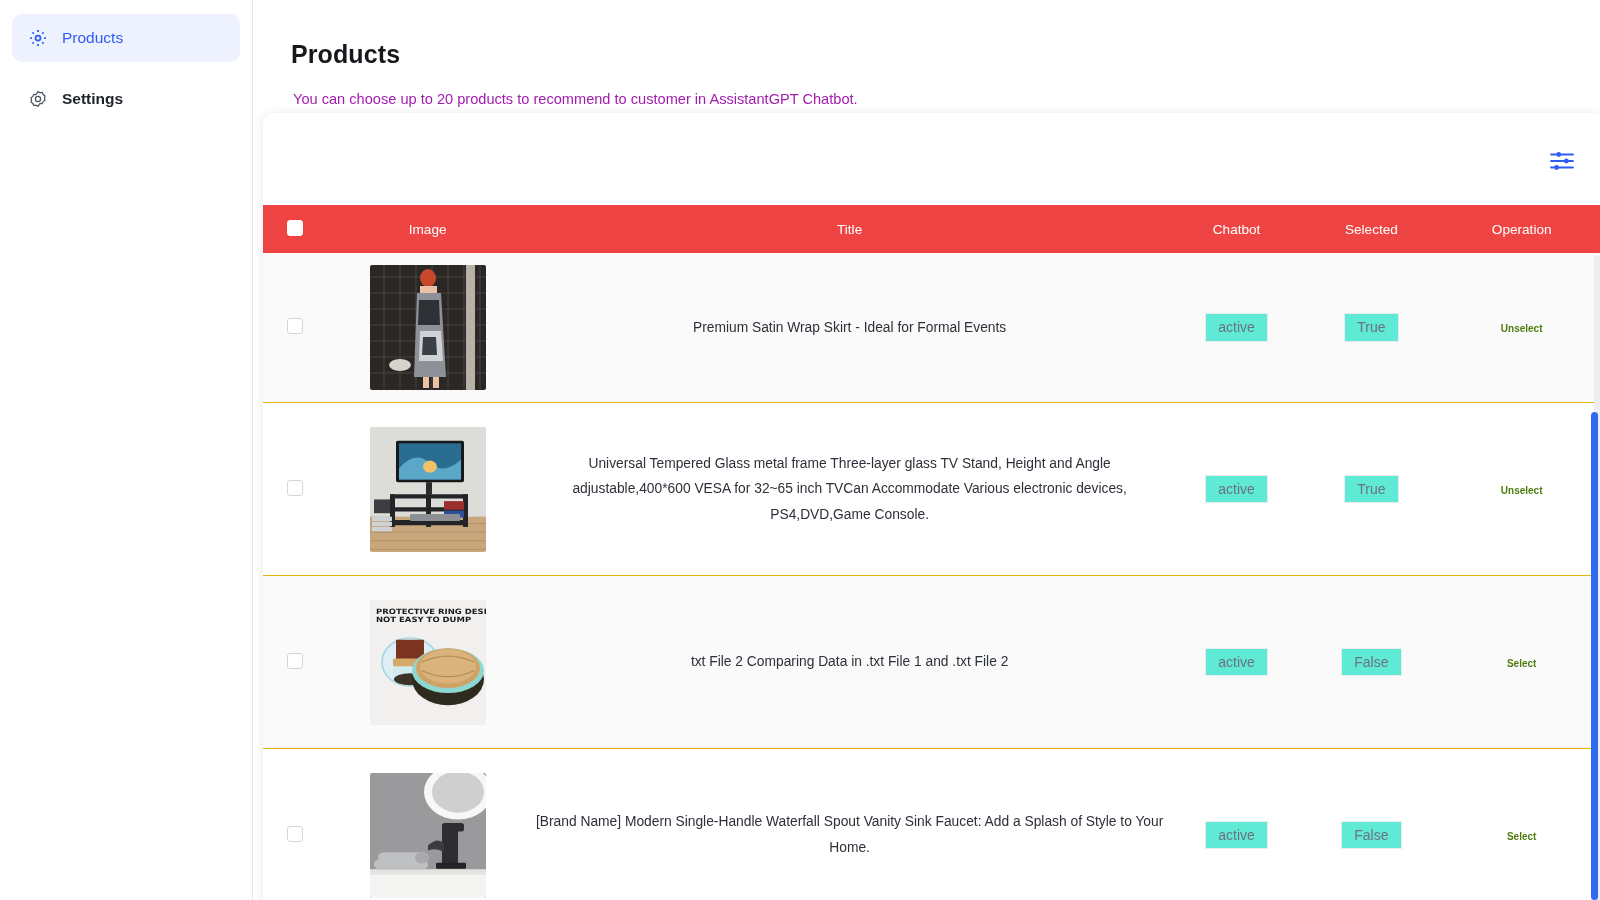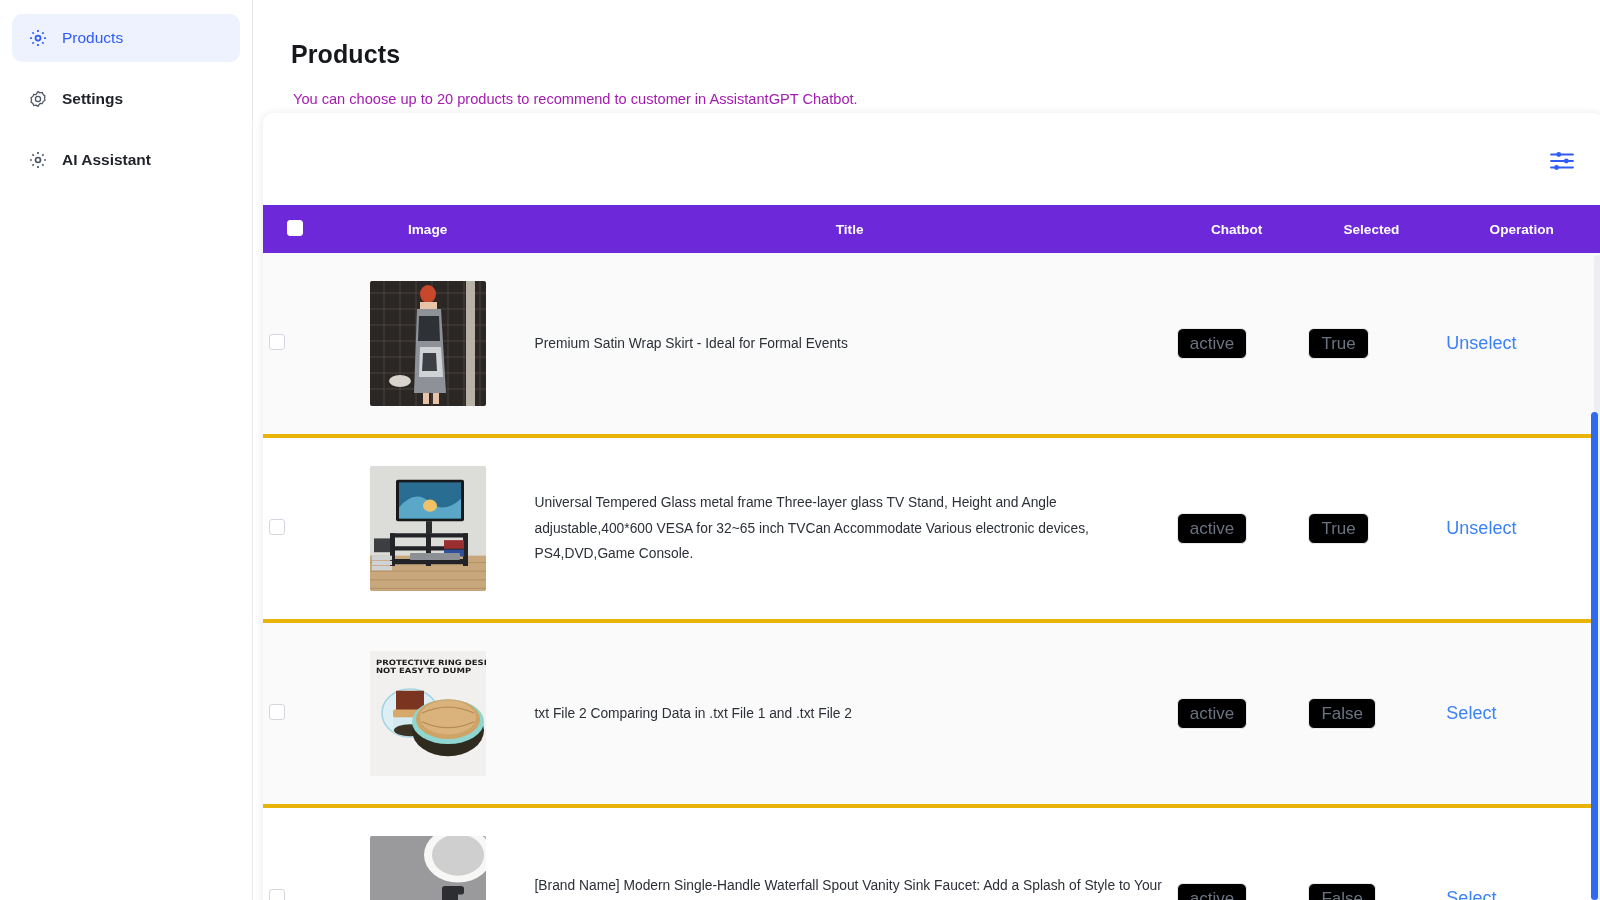--- a/index.html
+++ b/index.html
@@ -68,42 +68,43 @@
   .filter-icon-btn {
     position: absolute; right: 27px; top: 36px;
     width: 28px; height: 24px;
     cursor: pointer; border: none; background: transparent;
     display: flex; align-items: center; justify-content: center;
   }
 
   
   .tbl { width: 100%; border-collapse: collapse; table-layout: fixed; }
   .tbl thead th {
-    background: #6d28d9;
+    background: #ef4444;
     color: #ffffff;
     font-size: 13.6px;
-    font-weight: 700;
+    font-weight: 400;
     height: 48px;
     text-align: center;
     vertical-align: middle;
     white-space: nowrap;
   }
   .col-check  { width: 62px; }
   .col-image  { width: 196px; }
   .col-title  { width: 624px; }
   .col-status { width: 128px; }
   .col-select { width: 134px; }
   .col-oper   { width: 158px; }
 
   .tbl tbody td {
+    text-align: center;
     vertical-align: middle;
     font-size: 13.8px;
     color: #2c3038;
-    border-bottom: 4px solid #eab308;
-    padding: 28px 6px;
+    border-bottom: 1px solid #eab308;
+    padding: 12px 6px;
   }
   .tbl tbody tr.odd td { background: #fafafa; }
   .tbl tbody tr.even td { background: #ffffff; }
 
   .cb {
     width: 16px; height: 16px;
     border: 1px solid #d3d6de;
     border-radius: 3px;
     background: #fff;
     display: inline-block;
@@ -120,29 +121,29 @@
     background: #eceff3;
   }
   .thumb svg { display: block; width: 116px; height: 125px; }
 
   .title-cell { line-height: 1.85; padding-left: 22px; padding-right: 22px; }
 
   .tag {
     display: inline-block;
     min-width: 52px;
     padding: 5px 12px;
-    font-size: 17px;
+    font-size: 14px;
     color: #6b7280;
-    background: #000000;
+    background: #5eead4;
     border: 1px solid #ebebed;
-    border-radius: 6px;
+    border-radius: 0;
     line-height: 1.15;
   }
   .op-link {
-    color: #3b82f6; font-size: 18px; cursor: pointer; text-decoration: none;
+    color: #4d7c0f; font-size: 10px; cursor: pointer; text-decoration: none; font-weight: bold;
   }
 
   
   .card-scrollbar {
     position: absolute;
     right: 2px; top: 142px;
     width: 7px; height: 658px;
     background: #eceef2;
     border-radius: 4px;
   }
@@ -175,29 +176,20 @@
     <div class="nav-item">
       <span class="nav-icon">
         <svg viewBox="0 0 24 24" width="20" height="20" fill="none" stroke="#4b5563" stroke-width="1.5">
           <circle cx="12" cy="12" r="3.1"></circle>
           <path d="M12 3.2l2.4 1.3 2.7-.3 1.1 2.5 2.2 1.6-.6 2.6.6 2.6-2.2 1.6-1.1 2.5-2.7-.3L12 20.8l-2.4-1.3-2.7.3-1.1-2.5-2.2-1.6.6-2.6-.6-2.6 2.2-1.6 1.1-2.5 2.7.3z"></path>
         </svg>
       </span>
       <span>Settings</span>
     </div>
 
-    <div class="nav-item">
-      <span class="nav-icon">
-        <svg viewBox="0 0 24 24" width="20" height="20" fill="none" stroke="#4b5563" stroke-width="2">
-          <circle cx="12" cy="12" r="3"></circle>
-          <path d="M12 2.5v2.2M12 19.3v2.2M21.5 12h-2.2M4.7 12H2.5M18.7 5.3l-1.6 1.6M6.9 17.1l-1.6 1.6M18.7 18.7l-1.6-1.6M6.9 6.9L5.3 5.3"></path>
-        </svg>
-      </span>
-      <span>AI Assistant</span>
-    </div>
   </nav>
 
   <main class="main">
 
     <h1 class="page-title">Products</h1>
     <p class="page-subtitle">You can choose up to 20 products to recommend to customer in AssistantGPT Chatbot.</p>
 
     <section class="card">
 
       <div class="card-toolbar">

